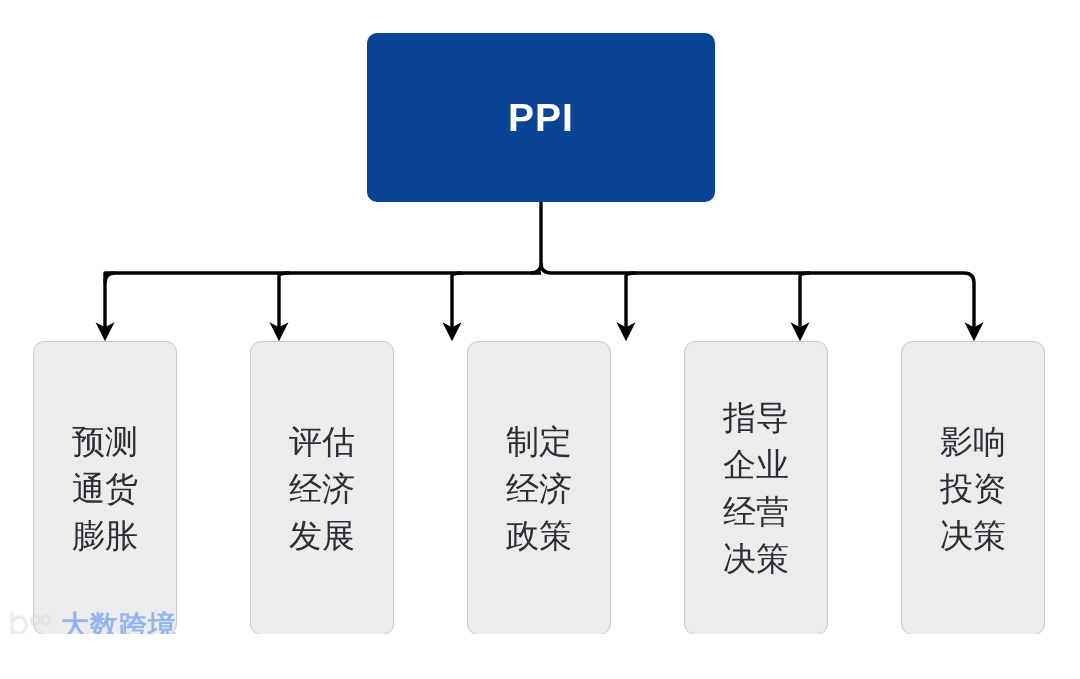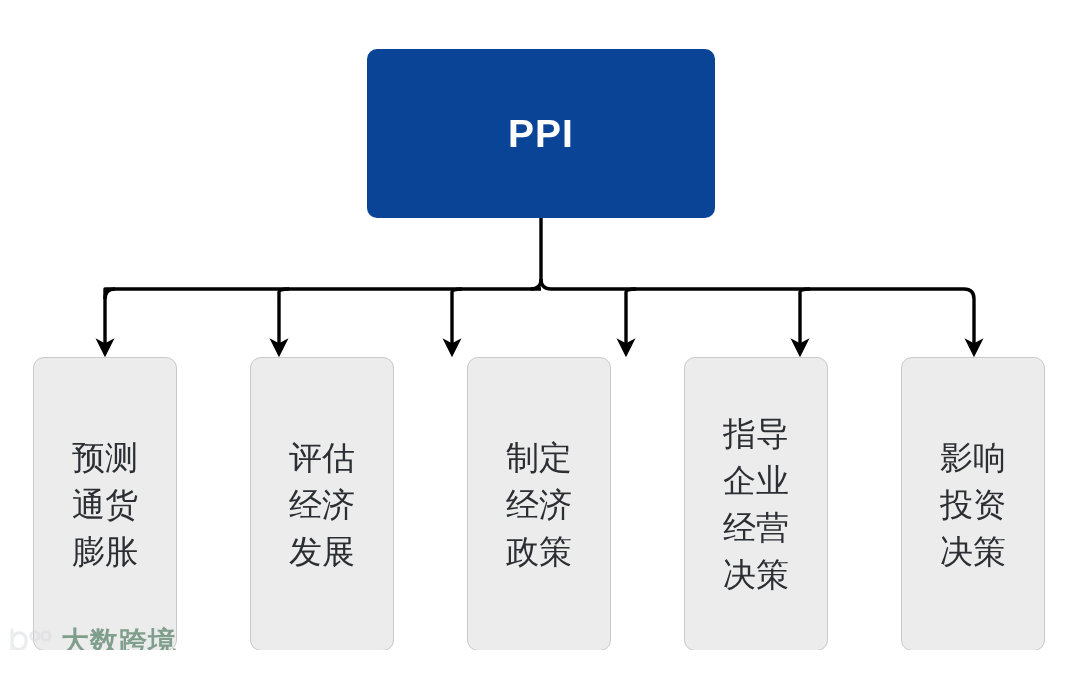--- a/index.html
+++ b/index.html
@@ -9,21 +9,20 @@
   }
   body {
     font-family: "Liberation Sans", "DejaVu Sans", sans-serif;
   }
   #canvas {
     position: relative;
     width: 1080px;
     height: 634px;
     background: #ffffff;
     overflow: hidden;
-    margin-top: 16px;
   }
 
   
   .root-node {
     position: absolute;
     left: 367px;
     top: 33px;
     width: 348px;
     height: 169px;
     background: #0a4496;
@@ -94,21 +93,21 @@
     gap: 7px;
     opacity: 0.5;
     user-select: none;
   }
   .wm-mark {
     width: 46px;
     height: 30px;
     position: relative;
   }
   .wm-text {
-    color: #14532d;
+    color: #3b82f6;
     font-size: 28px;
     font-weight: bold;
     letter-spacing: 1px;
     line-height: 1;
   }
 </style>
 </head>
 <body>
 
 <div id="canvas">

